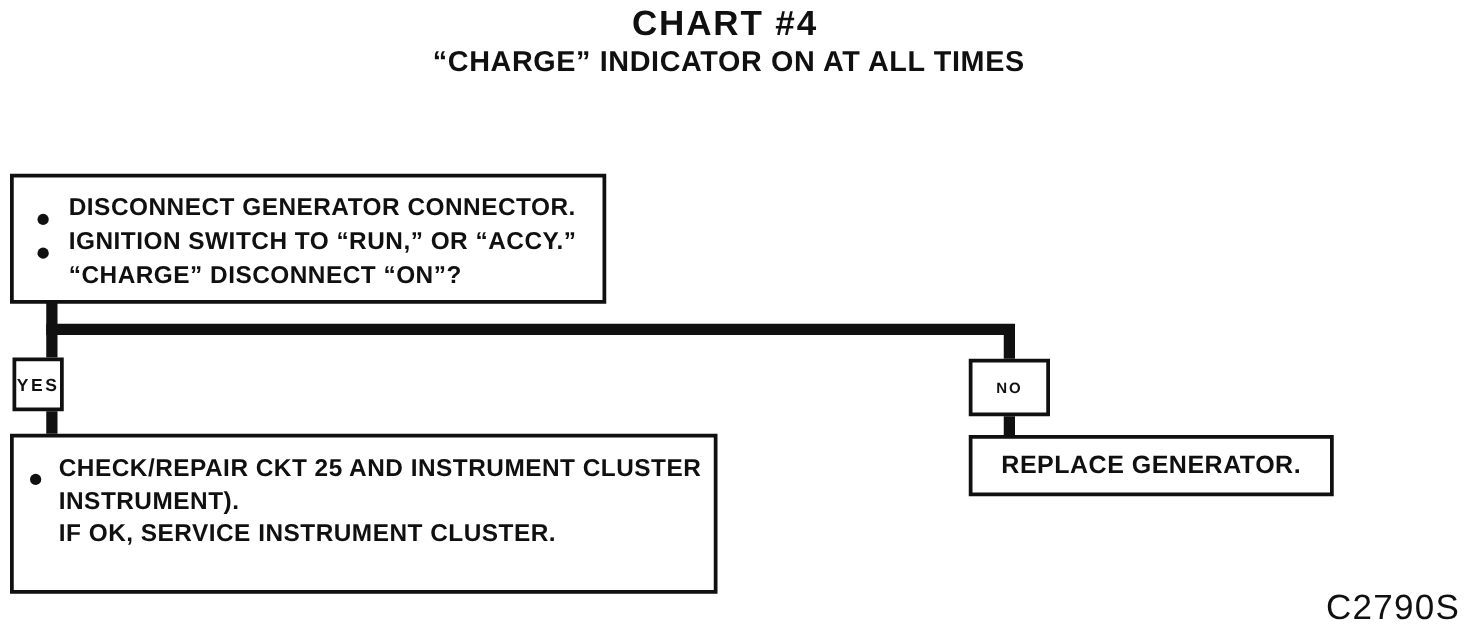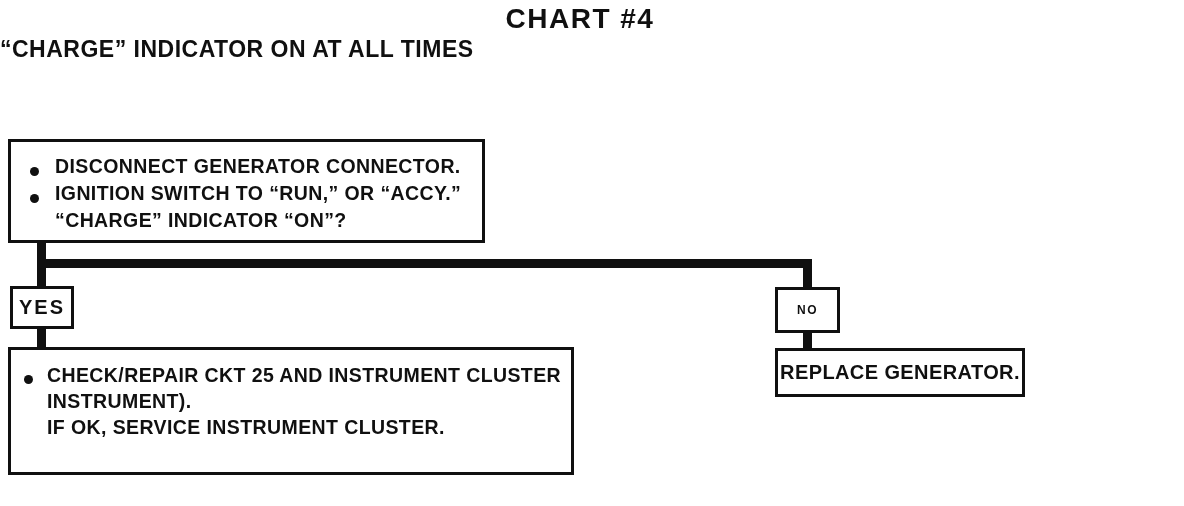--- a/index.html
+++ b/index.html
@@ -18,21 +18,21 @@
     position: absolute;
     top: 3px; left: 0; width: 1160px;
     text-align: center;
     font-size: 28px;
     font-weight: bold;
     letter-spacing: 1.5px;
   }
   .subtitle {
     position: absolute;
     top: 36px; left: 0; width: 1166px;
-    text-align: left;
+    text-align: center;
     font-size: 23px;
     font-weight: bold;
     letter-spacing: 0.5px;
   }
   .box {
     position: absolute;
     border: 3px solid var(--ink);
     background: var(--paper);
   }
   .qbox {
@@ -40,21 +40,21 @@
     width: 477px; height: 104px;
     padding: 11px 6px 6px 14px;
   }
   .qbox .brow { line-height: 27px; }
   .abox {
     left: 8px; top: 347px;
     width: 566px; height: 128px;
     padding: 12px 8px 6px 10px;
   }
   .abox .brow { line-height: 26px; }
-  .brow { display: flex; align-items: center; }
+  .brow { display: flex; align-items: flex-end; }
   .bcell {
     flex: 0 0 30px; width: 30px;
     display: flex;
     padding-top: 9px;
   }
   .abox .bcell { flex: 0 0 26px; width: 26px; }
   .dot {
     width: 9px; height: 9px;
     border-radius: 50%;
     background: var(--ink);
@@ -74,33 +74,33 @@
   #conn-yes-drop    { left: 37px;  top: 326px; width: 9px;   height: 24px; }
   #conn-no-drop     { left: 803px; top: 330px; width: 9px;   height: 20px; }
   .label-box {
     display: flex;
     align-items: center;
     justify-content: center;
     font-weight: bold;
   }
   .yesbox {
     left: 10px; top: 286px;
-    width: 64px; height: 43px;
-    font-size: 20px;
+    width: 41px; height: 43px;
+    font-size: 14px;
     letter-spacing: 2px;
   }
   .nobox {
     left: 775px; top: 287px;
     width: 65px; height: 46px;
     font-size: 12px;
     letter-spacing: 1.5px;
   }
   .nactionbox {
     left: 775px; top: 348px;
-    width: 250px; height: 49px;
+    width: 292px; height: 49px;
     font-size: 20px;
     letter-spacing: 0.4px;
     white-space: nowrap;
   }
   .figcode {
     position: absolute;
     top: 470px; right: 16px;
     font-size: 28px;
     font-weight: normal;
     letter-spacing: 1px;
@@ -122,21 +122,21 @@
       <span class="btext">DISCONNECT GENERATOR CONNECTOR.</span>
     </div>
     <div class="brow">
       <span class="bcell">
           <span class="dot"></span>
         </span>
       <span class="btext">IGNITION SWITCH TO “RUN,” OR “ACCY.”</span>
     </div>
     <div class="brow">
       <span class="bcell"></span>
-      <span class="btext">“CHARGE” INDICATOR “ON”?</span>
+      <span class="btext">“CHARGE” DISCONNECT “ON”?</span>
     </div>
   </div>
 
   <div class="conn" id="conn-stem-left"></div>
   <div class="conn" id="conn-hbar"></div>
   <div class="conn" id="conn-stem-right"></div>
   <div class="conn" id="conn-yes-drop"></div>
   <div class="conn" id="conn-no-drop"></div>
 
   <div class="box label-box yesbox">
@@ -161,14 +161,15 @@
     <div class="brow">
       <span class="bcell"></span>
       <span class="btext">IF OK, SERVICE INSTRUMENT CLUSTER.</span>
     </div>
   </div>
 
   <div class="box label-box nactionbox">
     <span>REPLACE GENERATOR.</span>
   </div>
 
+  <div class="figcode">C2790S</div>
 
 </div>
 
 </body></html>

